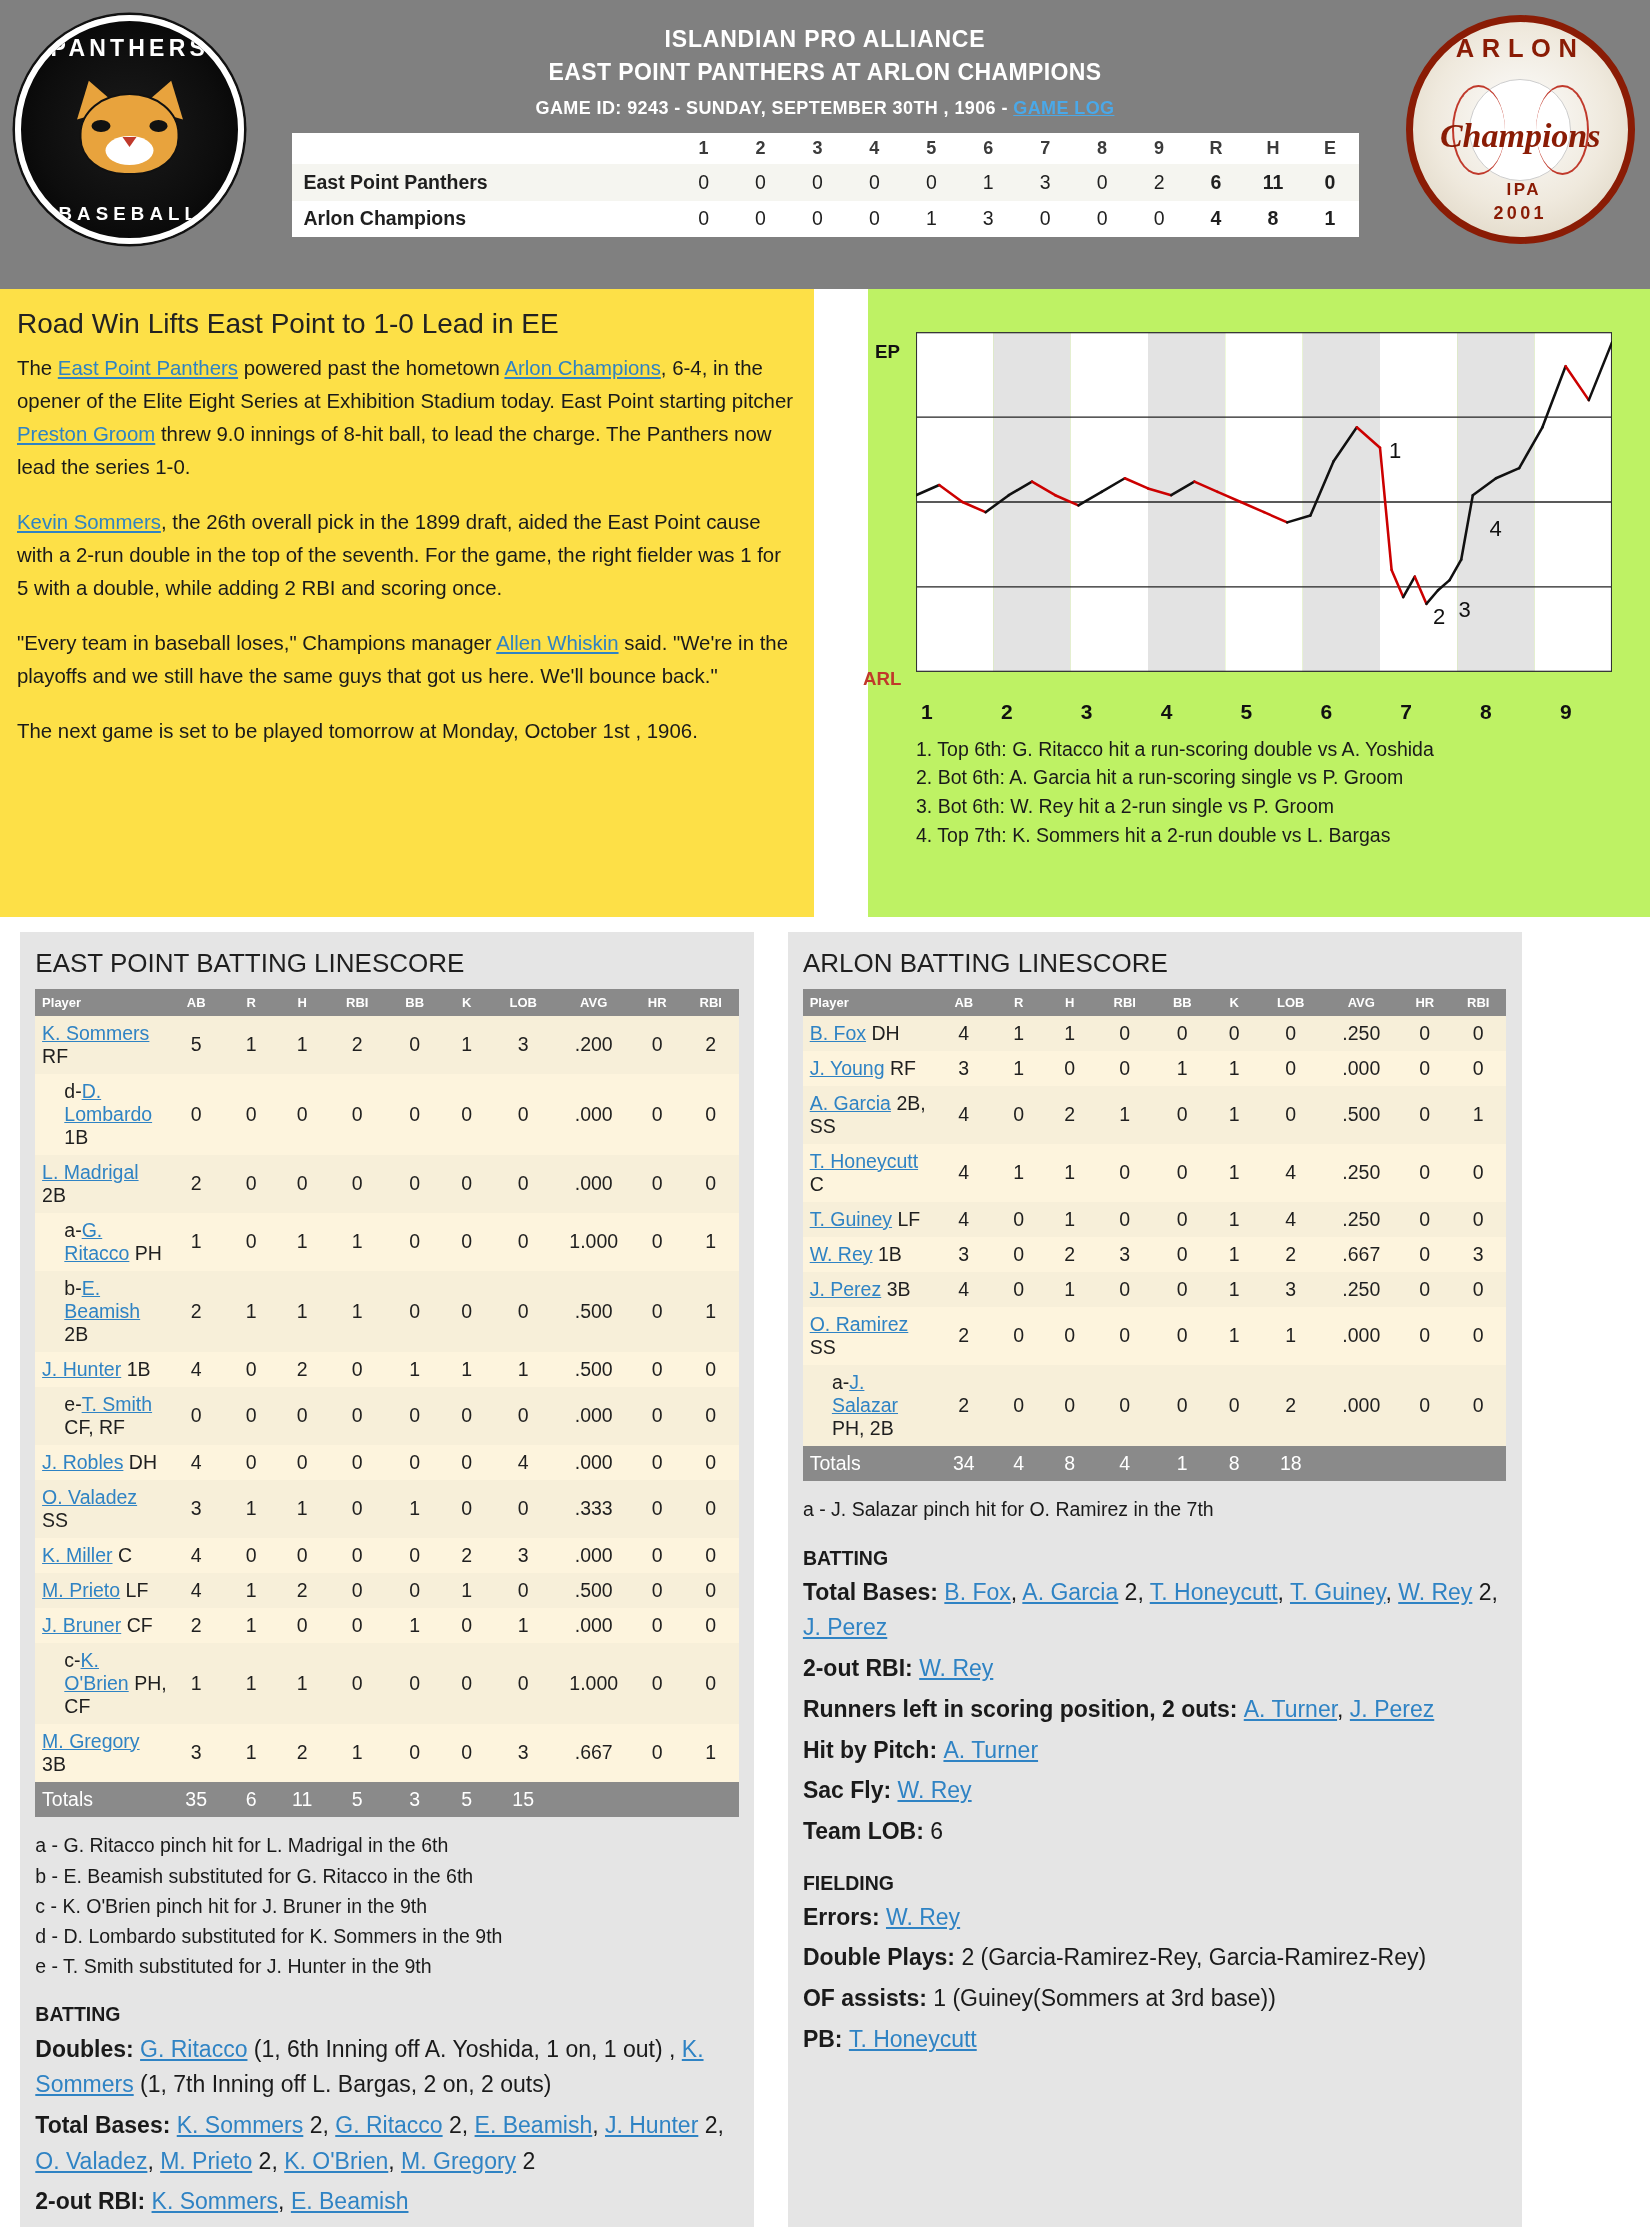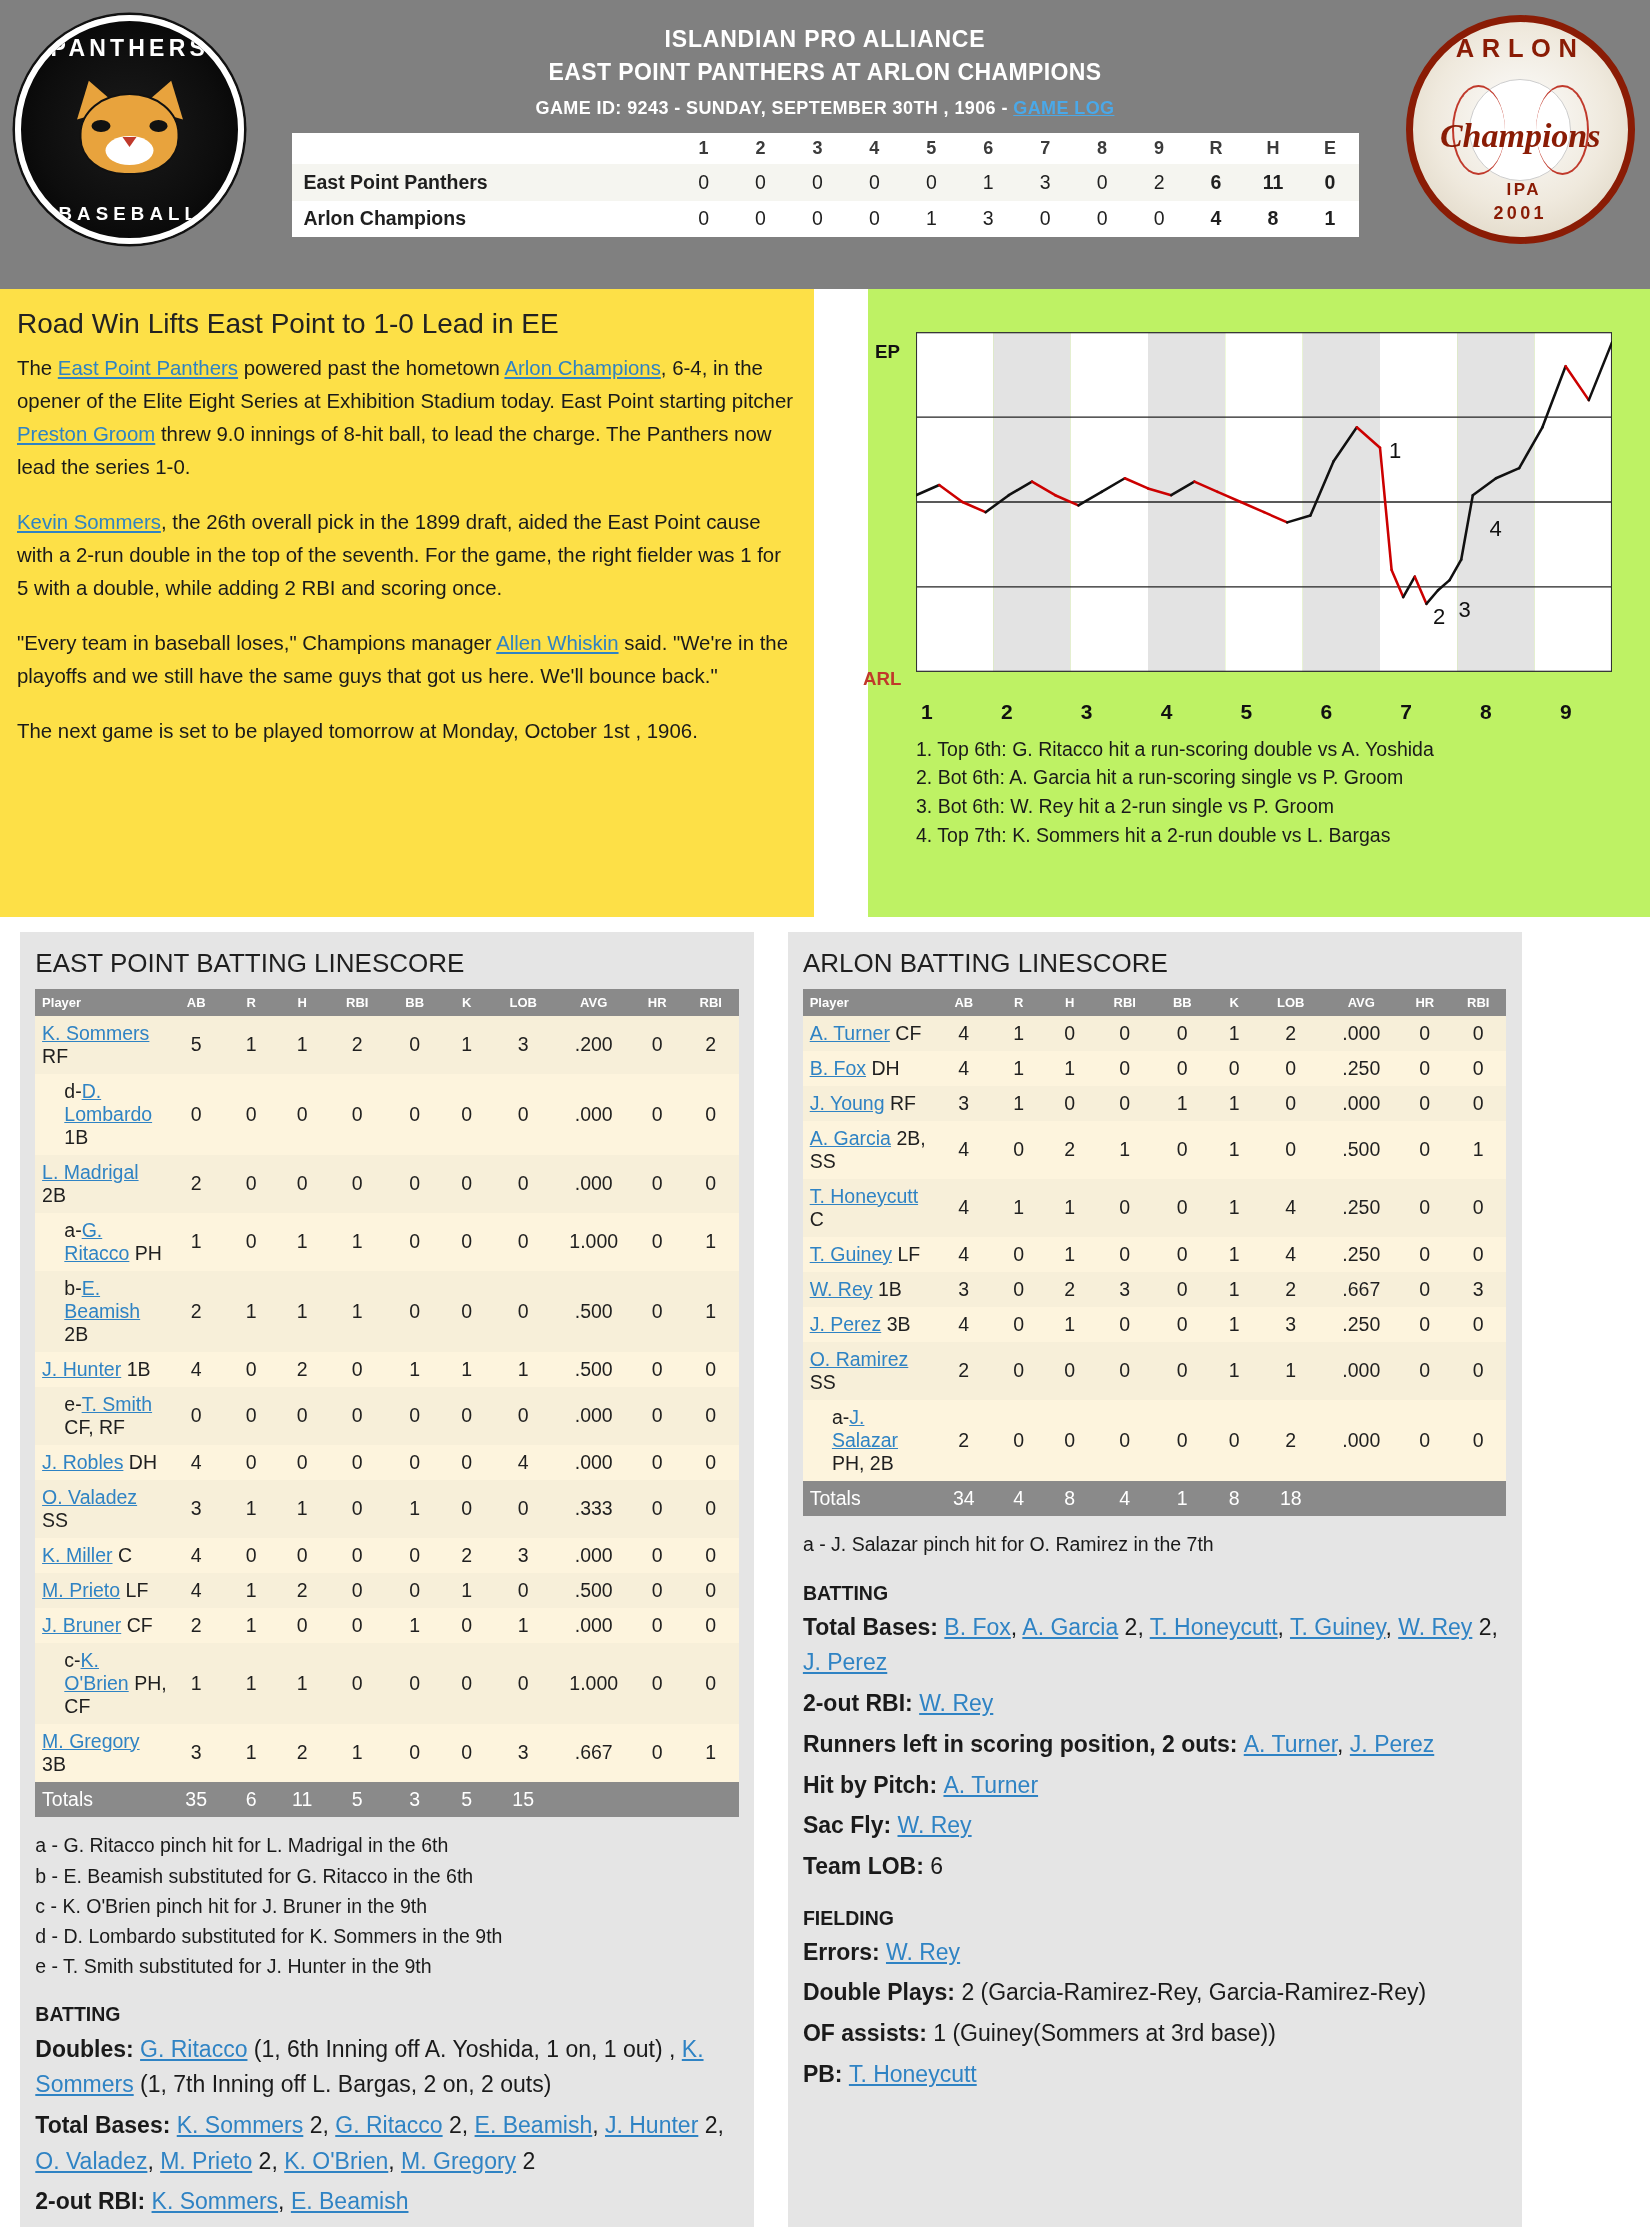--- a/index.html
+++ b/index.html
@@ -589,33 +589,20 @@
               <th class="cw-bb">BB</th>
               <th class="cw-k">K</th>
               <th class="cw-lob">LOB</th>
               <th class="cw-avg">AVG</th>
               <th class="cw-hr">HR</th>
               <th class="cw-rbi2">RBI</th>
             </tr>
           </thead>
         <tbody id="arl-body">
             <tr>
-              <td class="pl"><a class="lnk" href="#">A. Turner</a><span> CF</span></td>
-              <td>4</td>
-              <td>1</td>
-              <td>0</td>
-              <td>0</td>
-              <td>0</td>
-              <td>1</td>
-              <td>2</td>
-              <td>.000</td>
-              <td>0</td>
-              <td>0</td>
-            </tr>
-            <tr>
               <td class="pl"><a class="lnk" href="#">B. Fox</a><span> DH</span></td>
               <td>4</td>
               <td>1</td>
               <td>1</td>
               <td>0</td>
               <td>0</td>
               <td>0</td>
               <td>0</td>
               <td>.250</td>
               <td>0</td>

